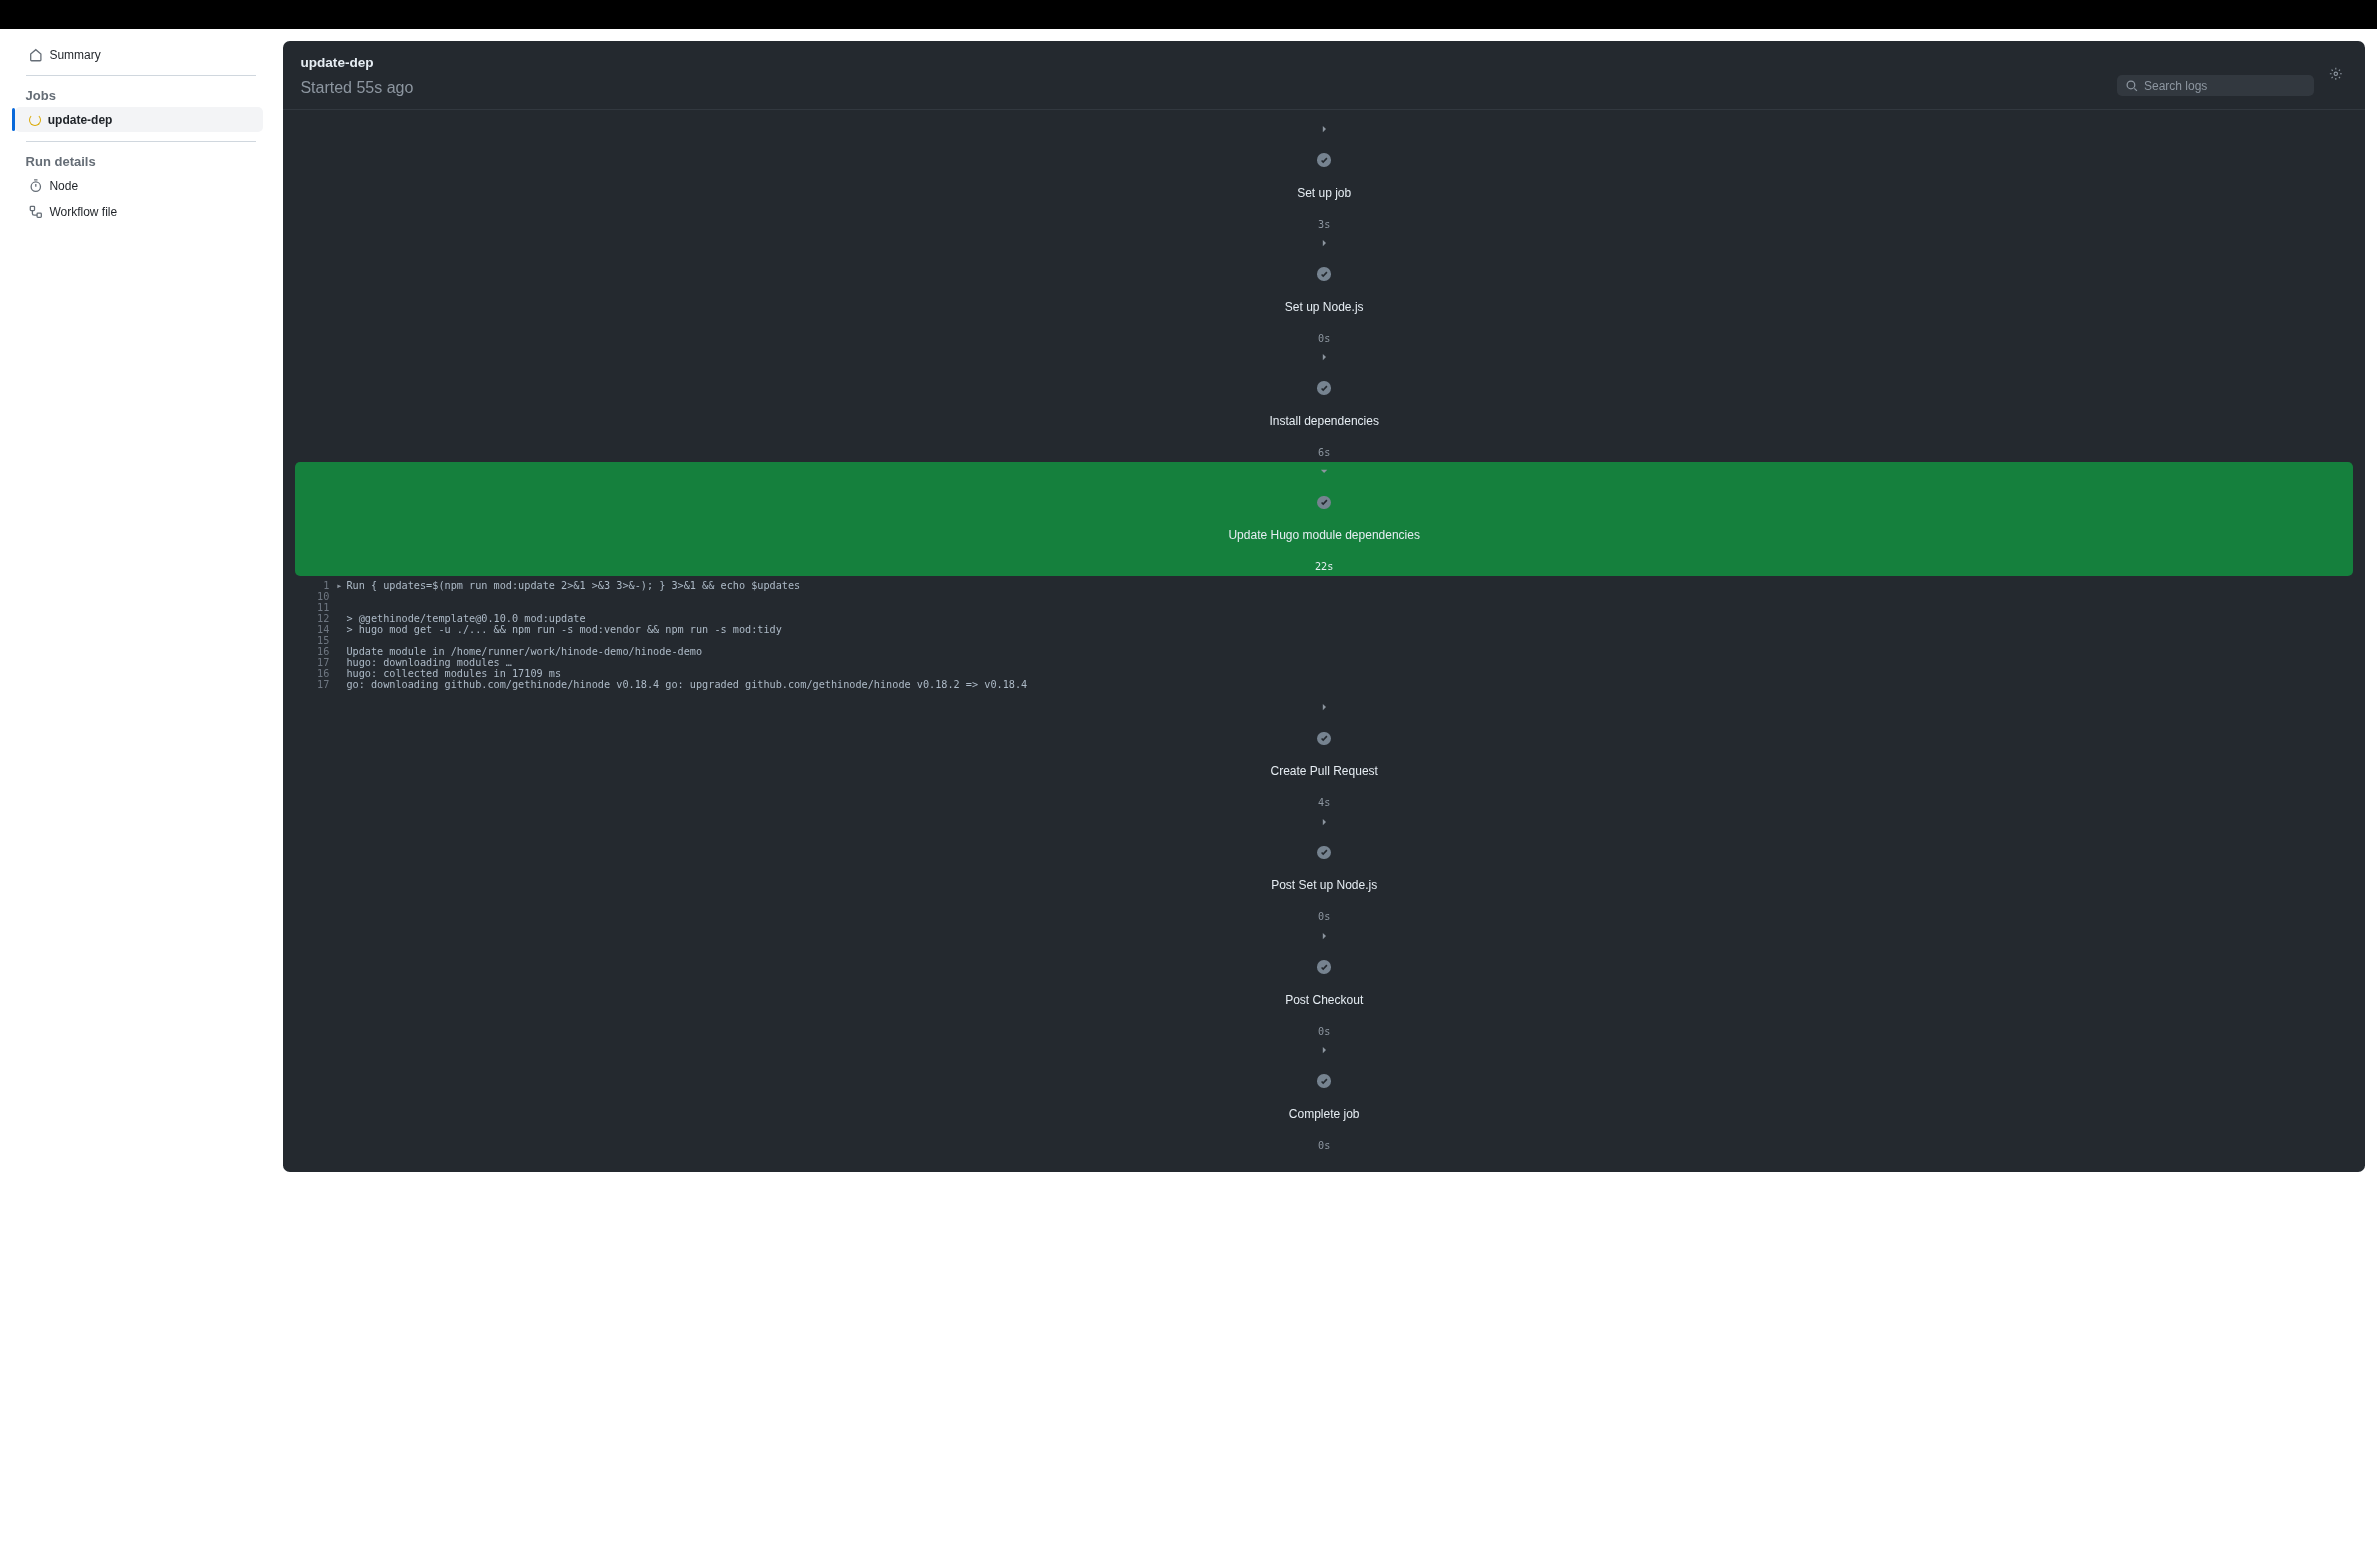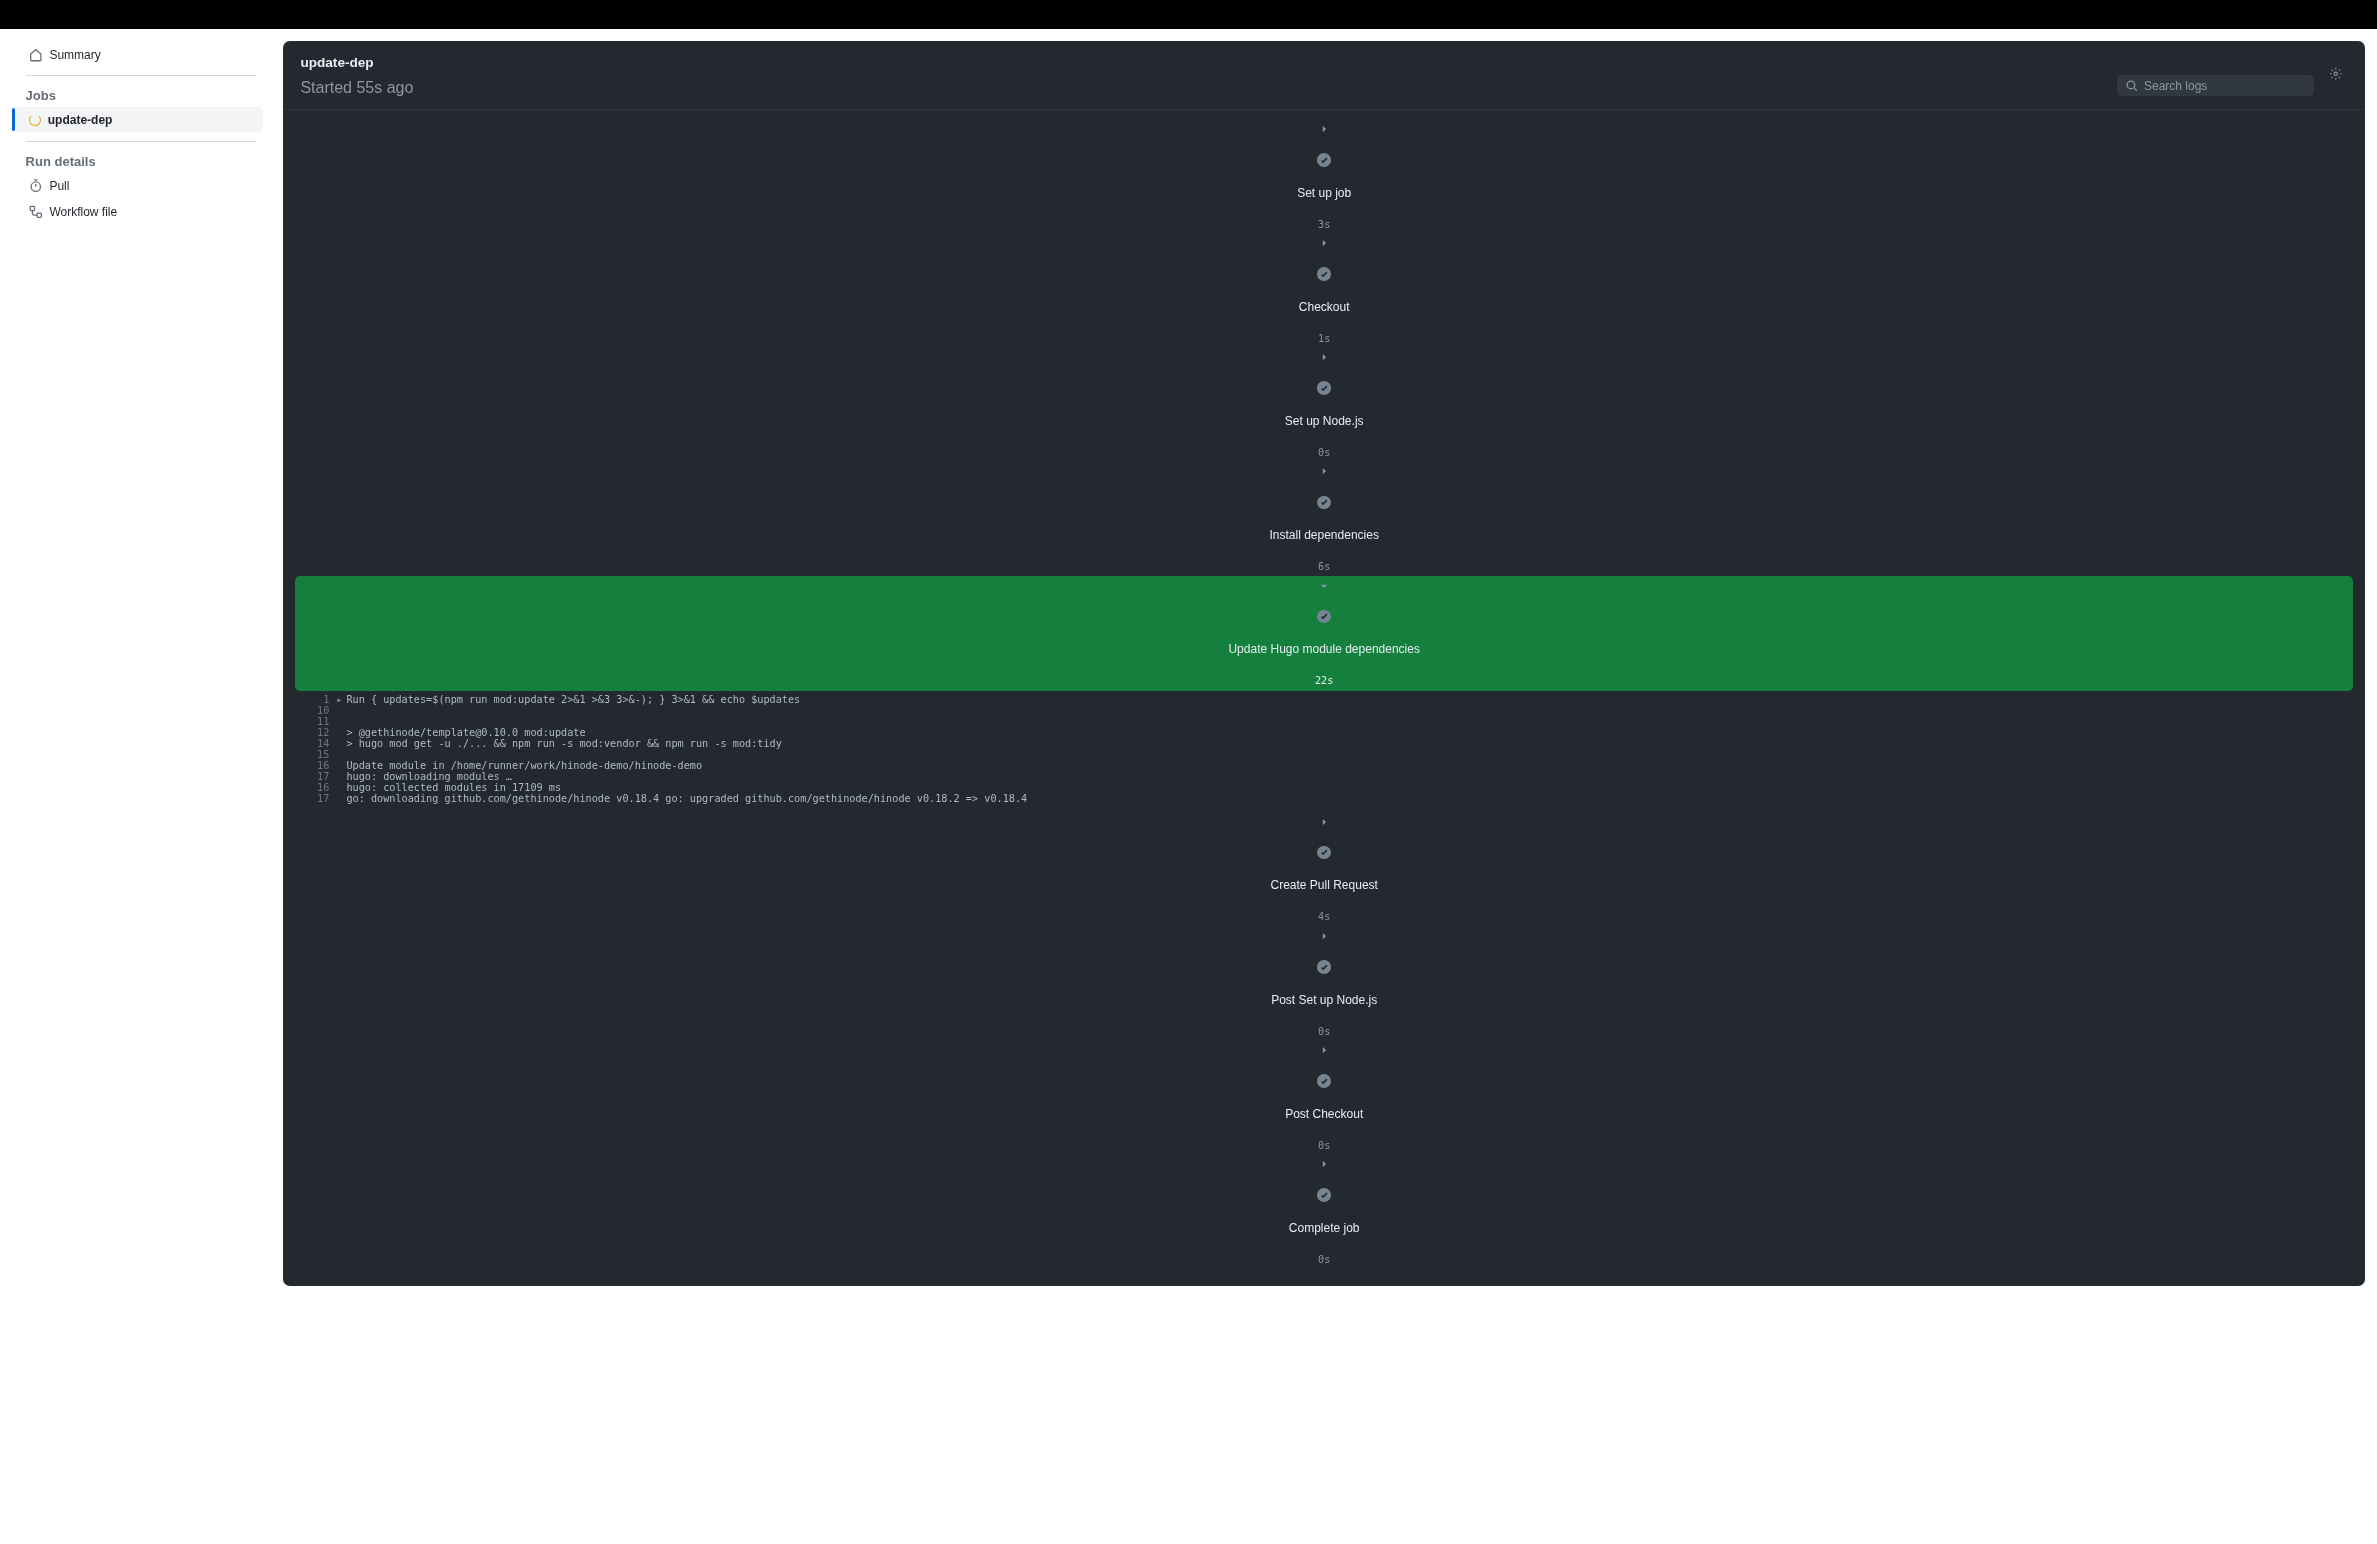--- a/index.html
+++ b/index.html
@@ -181,21 +181,21 @@
 
     <div class="side-heading">Run details</div>
 
     <div class="side-item">
       <span class="icon">
         <svg viewBox="0 0 16 16" fill="none" stroke="currentColor" stroke-width="1.5">
             <circle cx="8" cy="9" r="5.5"></circle>
             <path d="M8 6v3M6 1h4"></path>
           </svg>
       </span>
-      <span>Pull</span>
+      <span>Node</span>
     </div>
 
     <div class="side-item">
       <span class="icon">
         <svg viewBox="0 0 16 16" fill="none" stroke="currentColor" stroke-width="1.5">
             <rect x="1.5" y="1.5" width="5" height="5" rx="1"></rect>
             <rect x="9.5" y="9.5" width="5" height="5" rx="1"></rect>
             <path d="M4 6.5V10a2 2 0 0 0 2 2h3.5"></path>
           </svg>
       </span>
@@ -252,36 +252,20 @@
               <path d="M6 3l5 5-5 5V3z"></path>
             </svg>
           </span>
           <span class="status">
             <span class="check-circle">
               <svg viewBox="0 0 16 16" fill="none" stroke="currentColor" stroke-width="3">
                 <path d="M3 8.5l3 3L13 4"></path>
               </svg>
             </span>
           </span>
-          <span class="label">Checkout</span>
-          <span class="dur">1s</span>
-        </div>
-        <div class="step-row">
-          <span class="chev">
-            <svg width="10.2" height="10.2" viewBox="0 0 16 16" fill="currentColor">
-              <path d="M6 3l5 5-5 5V3z"></path>
-            </svg>
-          </span>
-          <span class="status">
-            <span class="check-circle">
-              <svg viewBox="0 0 16 16" fill="none" stroke="currentColor" stroke-width="3">
-                <path d="M3 8.5l3 3L13 4"></path>
-              </svg>
-            </span>
-          </span>
           <span class="label">Set up Node.js</span>
           <span class="dur">0s</span>
         </div>
         <div class="step-row">
           <span class="chev">
             <svg width="10.2" height="10.2" viewBox="0 0 16 16" fill="currentColor">
               <path d="M6 3l5 5-5 5V3z"></path>
             </svg>
           </span>
           <span class="status">

